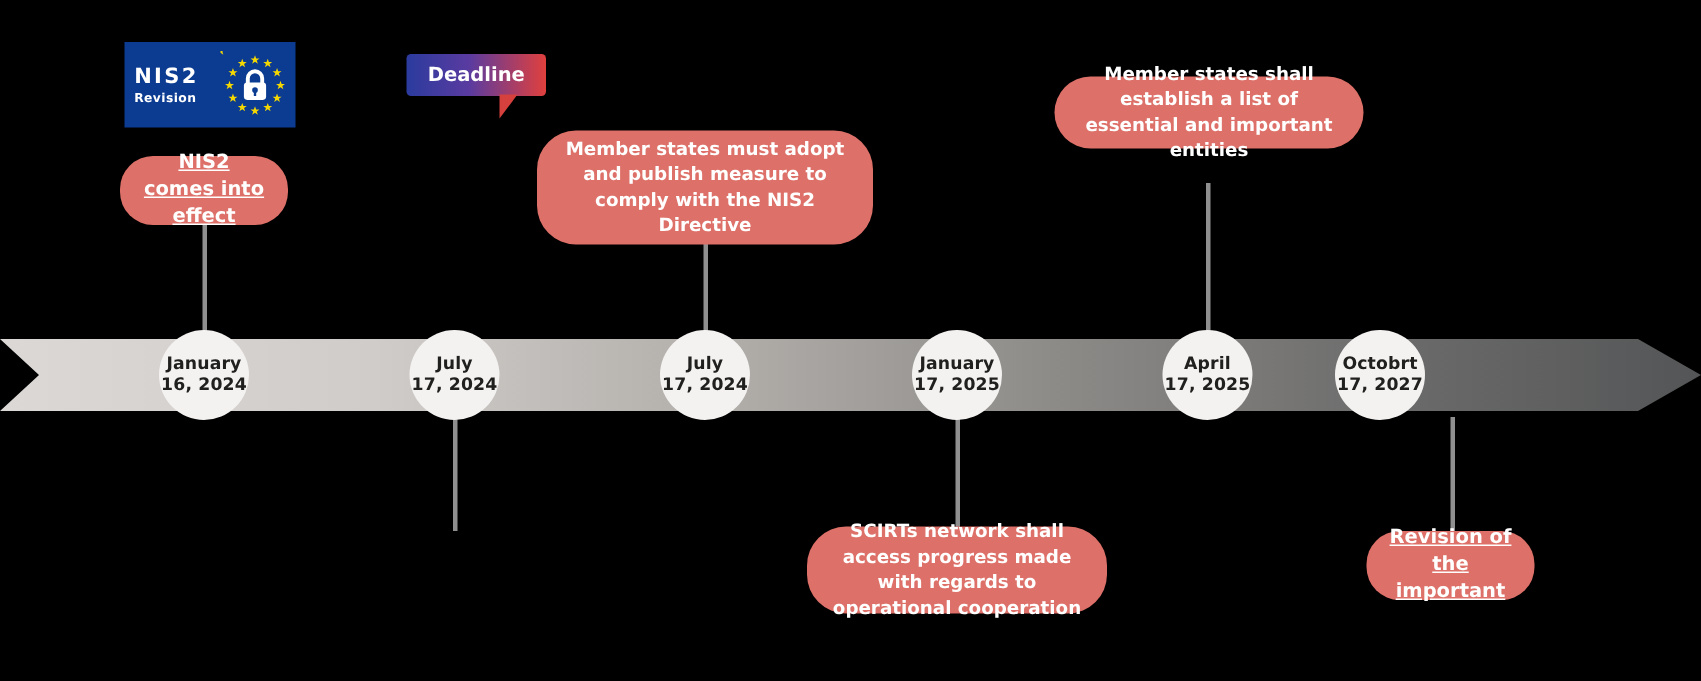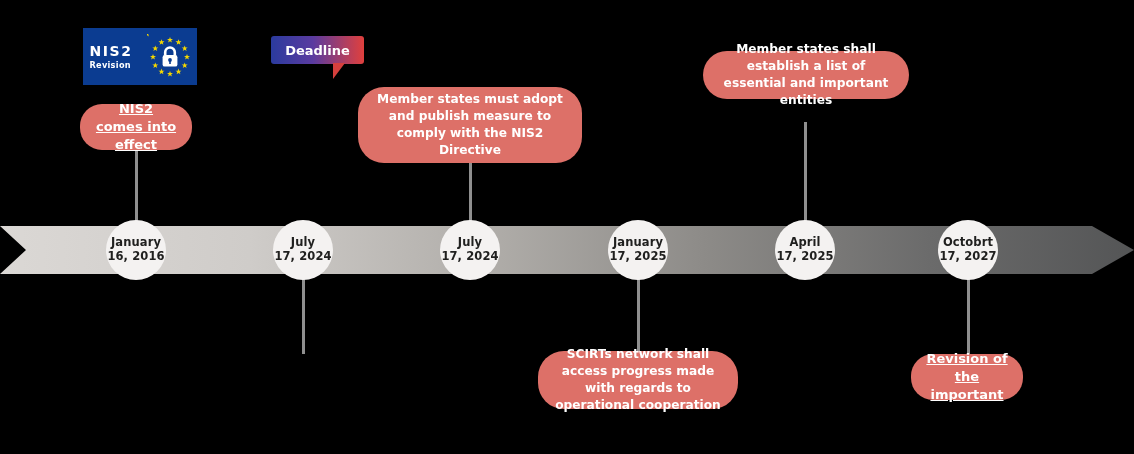--- a/index.html
+++ b/index.html
@@ -129,21 +129,21 @@
   <div class="callout" style="left:538px;top:351px;width:200px;height:58px;">
     <span>SCIRTs network shall access progress made with regards to operational cooperation</span>
   </div>
 
   <div class="callout small" style="left:911px;top:354px;width:112px;height:46px;">
     <span>Revision of the important</span>
   </div>
 
   <div class="node" style="left:106px;top:220px;">
     <span class="ln">January</span>
-    <span class="ln">16, 2016</span>
+    <span class="ln">16, 2024</span>
   </div>
 
   <div class="node" style="left:273px;top:220px;">
     <span class="ln">July</span>
     <span class="ln">17, 2024</span>
   </div>
 
   <div class="node" style="left:440px;top:220px;">
     <span class="ln">July</span>
     <span class="ln">17, 2024</span>
@@ -152,18 +152,18 @@
   <div class="node" style="left:608px;top:220px;">
     <span class="ln">January</span>
     <span class="ln">17, 2025</span>
   </div>
 
   <div class="node" style="left:775px;top:220px;">
     <span class="ln">April</span>
     <span class="ln">17, 2025</span>
   </div>
 
-  <div class="node" style="left:938px;top:220px;">
+  <div class="node" style="left:890px;top:220px;">
     <span class="ln">Octobrt</span>
     <span class="ln">17, 2027</span>
   </div>
 
 </div>
 
 </body></html>

